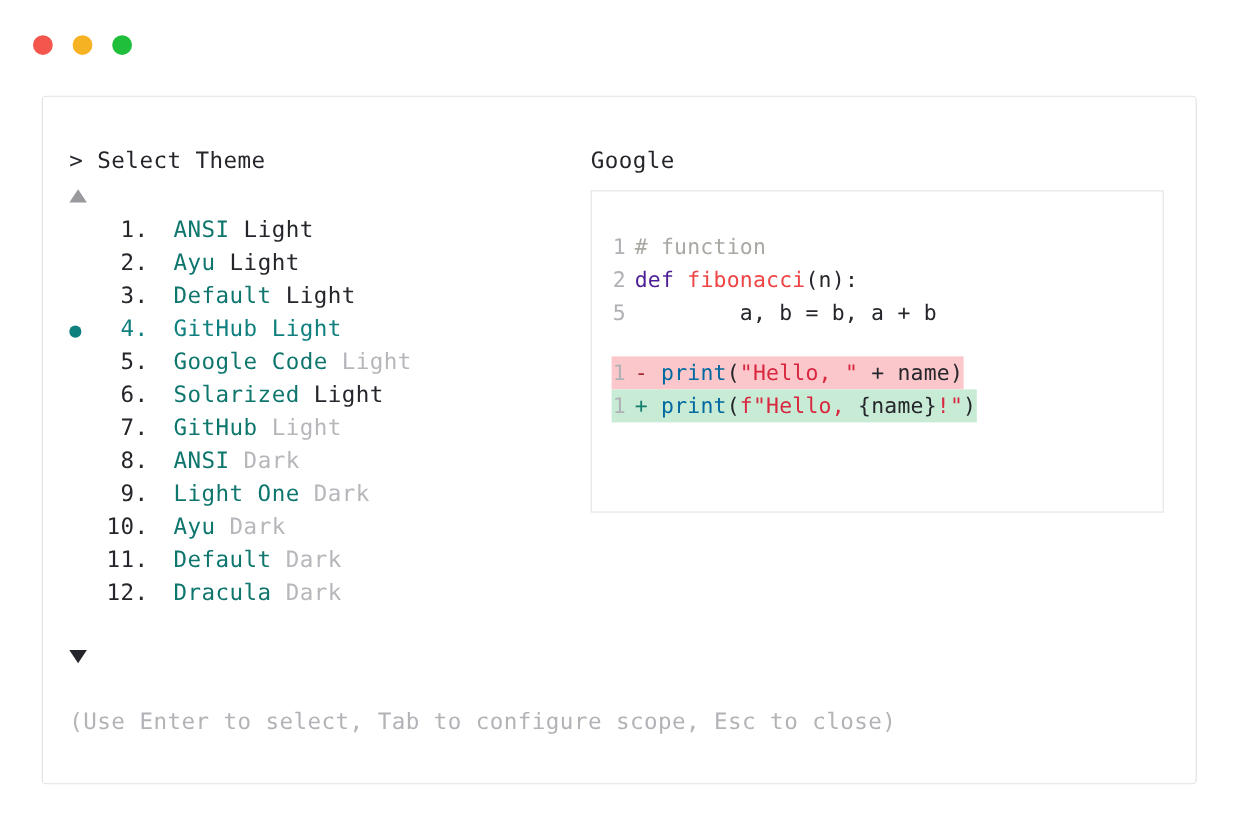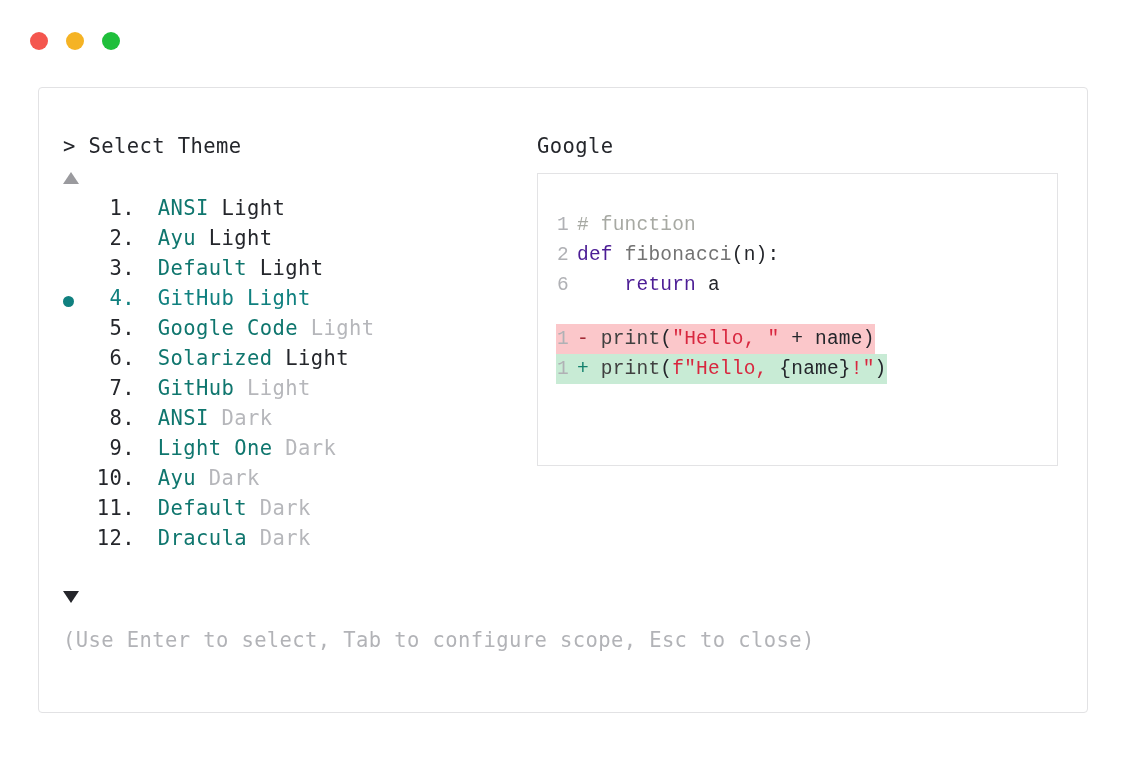--- a/index.html
+++ b/index.html
@@ -134,38 +134,37 @@
   .tvar.muted { color: #b6b7bb; }
   .theme-row.selected .idx,
   .theme-row.selected .dotsep,
   .theme-row.selected .tname,
   .theme-row.selected .tvar { color: #10807f; }
 
   
   .hint {
     position: absolute;
     left: 24px;
-    top: 540px;
+    top: 556px;
     font-size: 20.5px;
     color: #b2b3b7;
     letter-spacing: 0.4px;
     white-space: pre;
   }
 
   
   .preview-box {
     position: absolute;
     left: 498px;
     top: 85px;
     width: 521px;
     height: 293px;
     border: 1.6px solid #e3e3e5;
     background: #ffffff;
     box-sizing: border-box;
-    font-family: Liberation Mono, monospace;
   }
   .code {
     position: absolute;
     left: 18px;
     top: 36px;
     right: 0;
     font-size: 19.5px;
     line-height: 30px;
     letter-spacing: 0.2px;
   }
@@ -178,26 +177,26 @@
     color: #b0b1b5;
     display: inline-block;
     width: 13px;
     text-align: right;
     margin-right: 8px;
   }
   .blank { height: 24px; }
 
   .tok-comment { color: #a7a9a3; }
   .tok-kw      { color: #4c1d95; }
-  .tok-fn      { color: #737373; }
+  .tok-fn      { color: #ef4444; }
   .tok-plain   { color: #24262b; }
   .tok-num     { color: #0f8a8a; }
   .tok-builtin { color: #2c8fc9; }
   .tok-str     { color: #d8273f; }
-  .tok-call    { color: #404040; }
+  .tok-call    { color: #0369a1; }
 
   
   .diff {
     white-space: pre;
     height: 30px;
     display: inline-block;
   }
   .diff-del { background: #fbc7ca; }
   .diff-add { background: #c8ebd5; }
   .diff-mark-del { color: #a32a35; }
@@ -339,22 +338,22 @@
 
   <div class="preview-box">
     <div class="code">
 
       <div class="cline"><span class="ln">1</span><span class="tok-comment"># function</span></div>
 
       <div class="cline"><span class="ln">2</span><span class="tok-kw">def</span><span class="tok-plain"> </span><span class="tok-fn">fibonacci</span><span class="tok-plain">(n):</span></div>
 
 
 
-
-      <div class="cline"><span class="ln">6</span><span class="tok-plain">    </span><span class="tok-kw">return</span><span class="tok-plain"> a</span></div>
+      <div class="cline"><span class="ln">5</span><span class="tok-plain">        a, b = b, a + b</span></div>
+
 
       <div class="blank"></div>
 
       <div><span class="diff diff-del"><span class="diff-ln">1</span><span class="diff-mark-del">-</span><span class="tok-plain"> </span><span class="tok-call">print</span><span class="tok-plain">(</span><span class="tok-str">"Hello, "</span><span class="tok-plain"> + name)</span></span></div>
 
       <div><span class="diff diff-add"><span class="diff-ln">1</span><span class="diff-mark-add">+</span><span class="tok-plain"> </span><span class="tok-call">print</span><span class="tok-plain">(</span><span class="tok-str">f"Hello, </span><span class="tok-plain">{name}</span><span class="tok-str">!"</span><span class="tok-plain">)</span></span></div>
 
     </div>
   </div>
 

